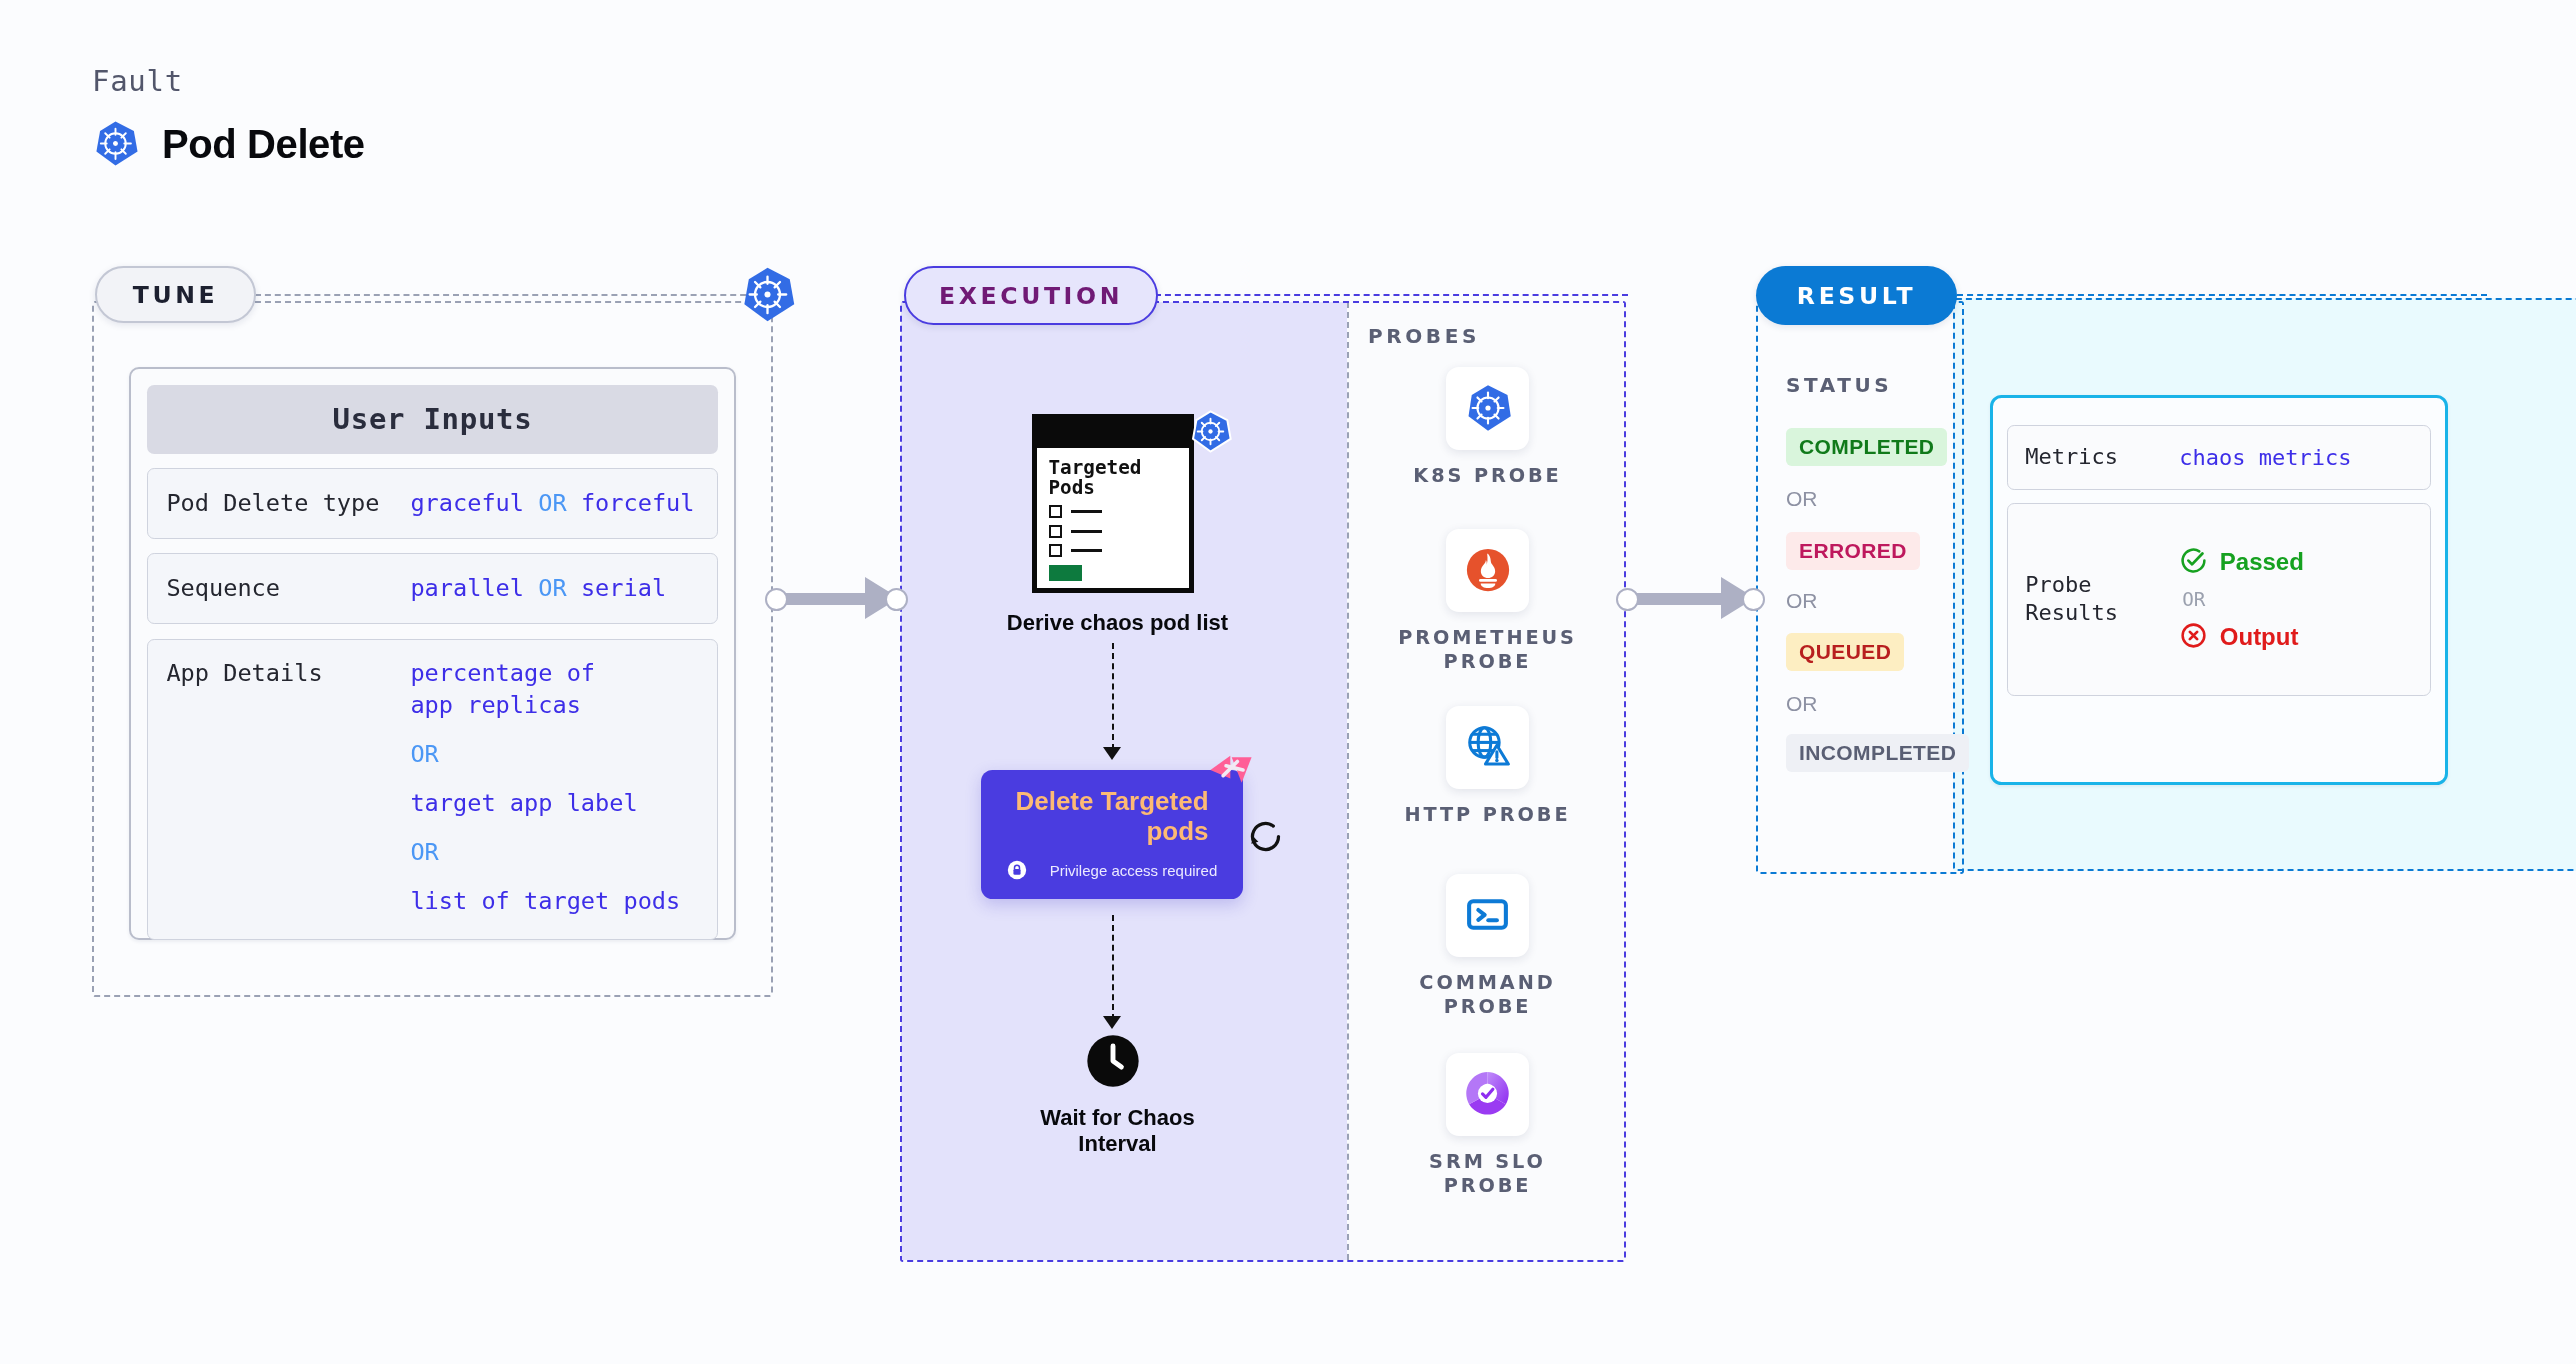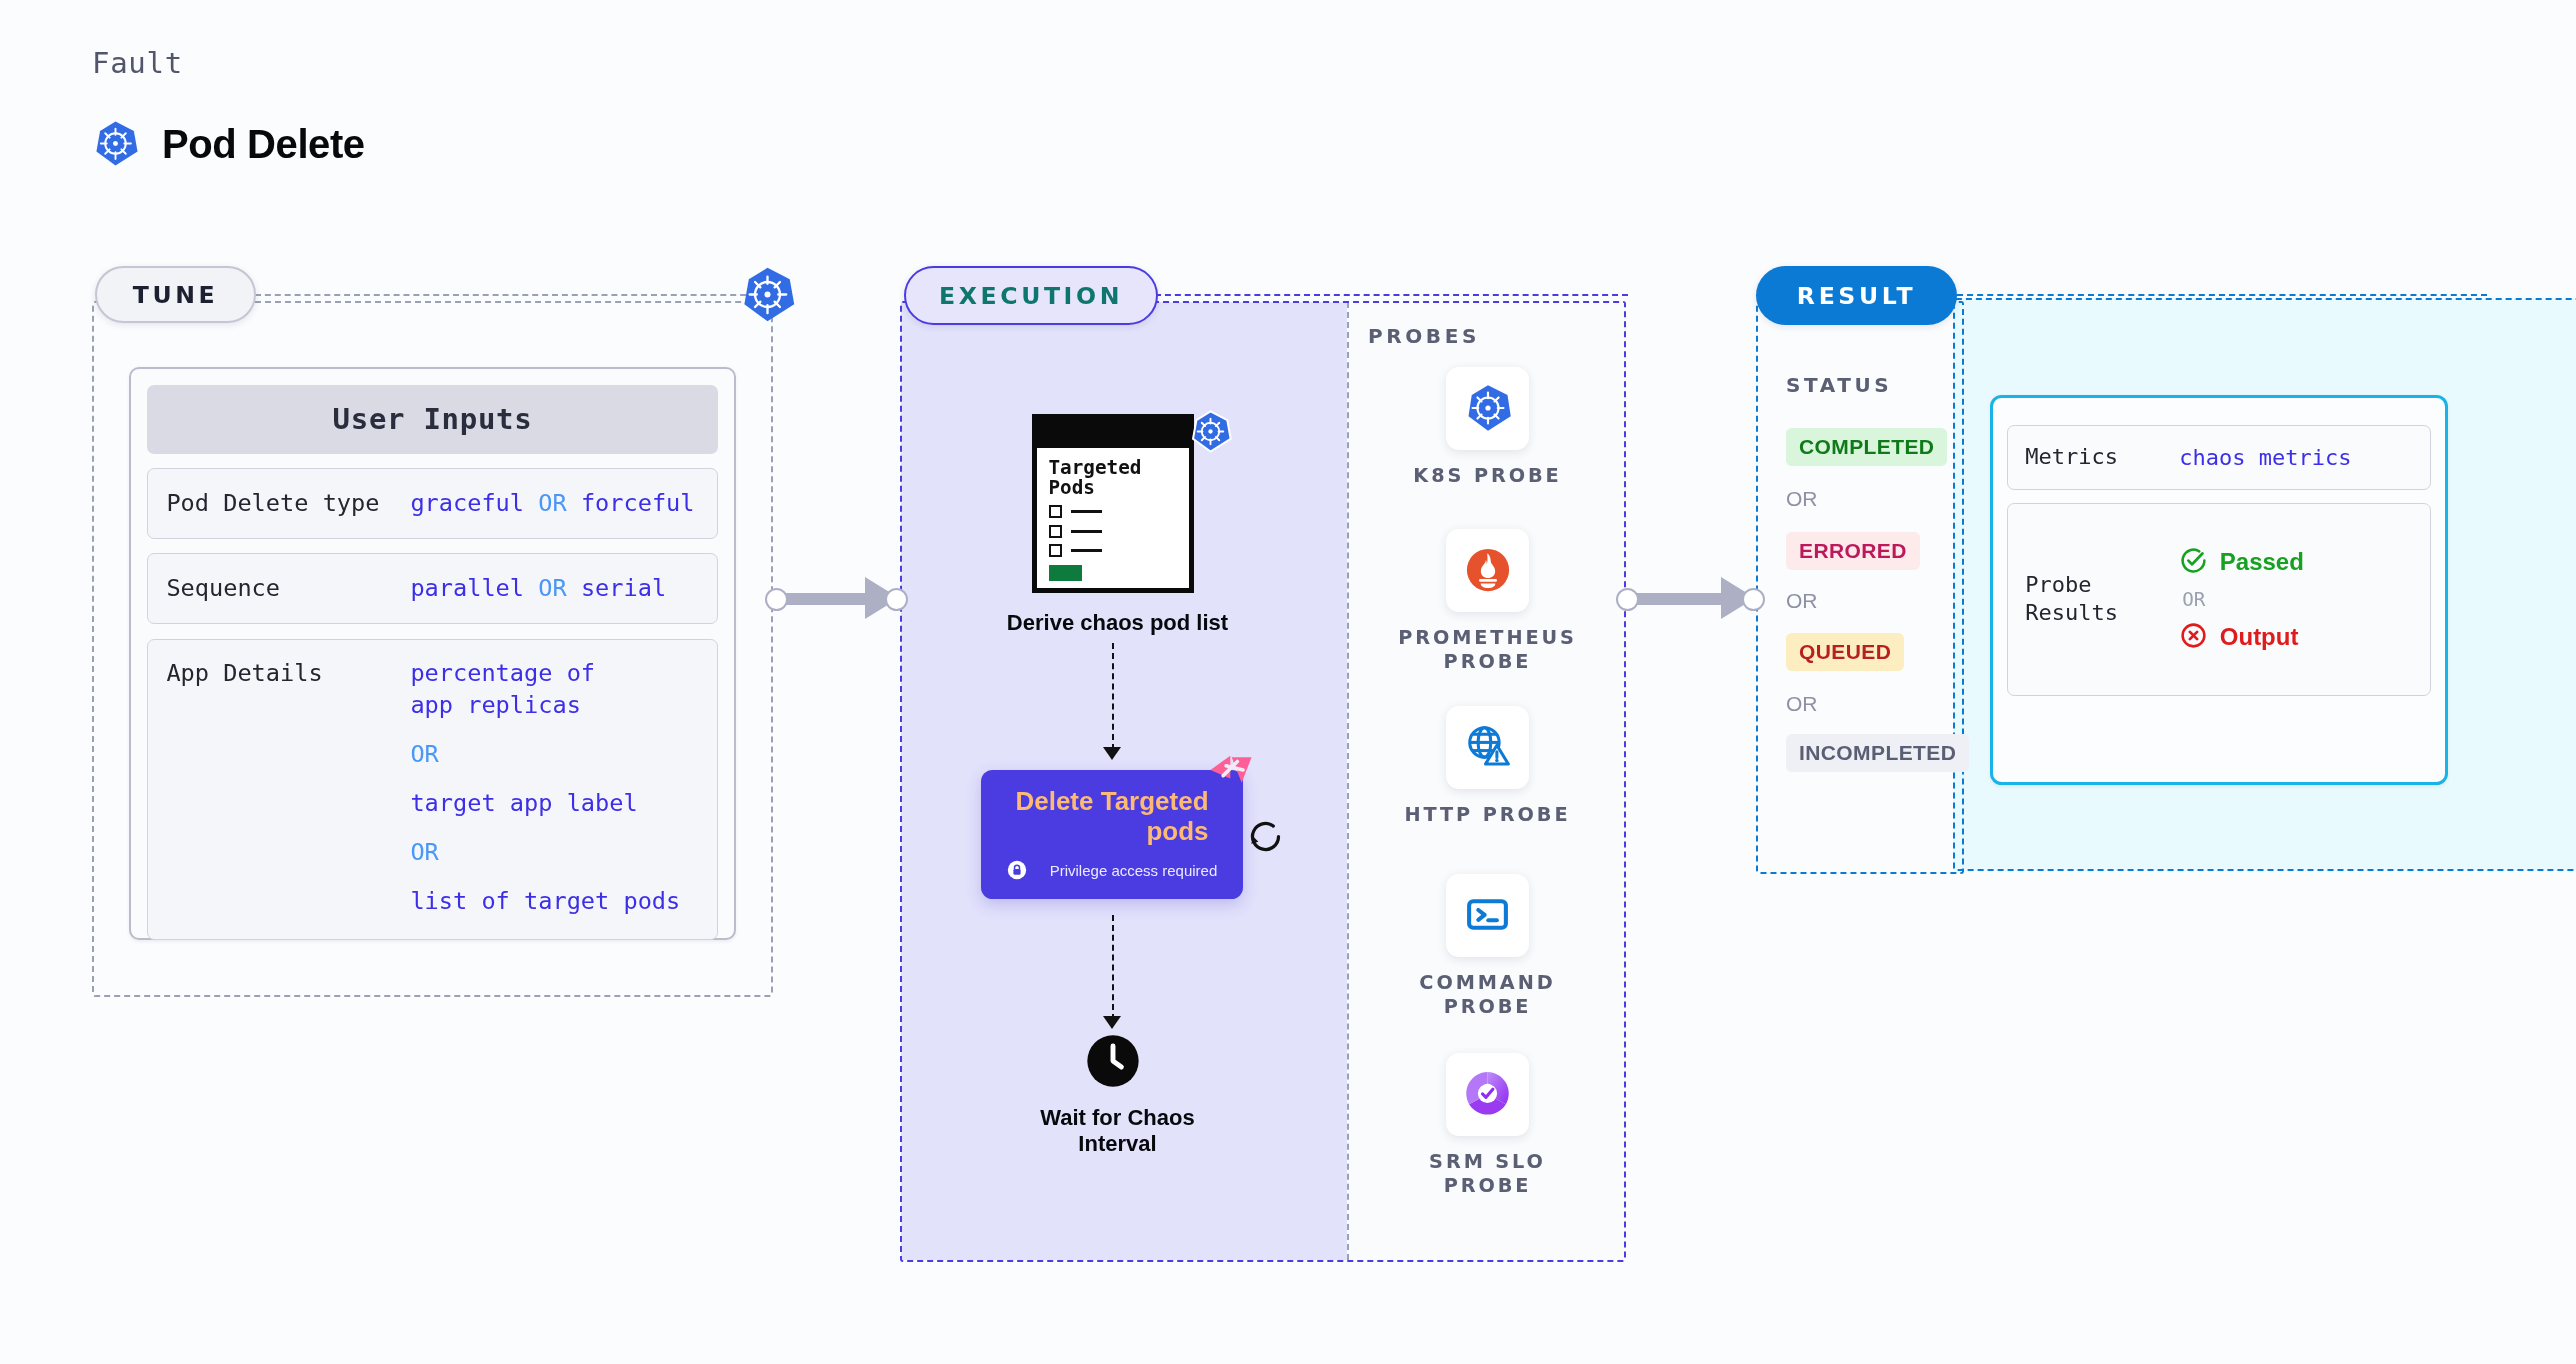--- a/index.html
+++ b/index.html
@@ -6,21 +6,21 @@
   body{
     width:2576px;height:1365px;
     background:#fbfcfe;
     font-family:"Liberation Sans",sans-serif;
     position:relative;overflow:hidden;
   }
   .mono{font-family:"DejaVu Sans Mono","Liberation Mono",monospace;}
 
   
   #fault-label{
-    position:absolute;left:92px;top:46px;
+    position:absolute;left:92px;top:64px;
     font-family:"DejaVu Sans Mono","Liberation Mono",monospace;
     font-size:29px;color:#52566b;letter-spacing:0.7px;
   }
   #fault-title-row{position:absolute;left:92px;top:120px;display:flex;align-items:center;gap:23px;}
   #fault-title{font-size:40px;font-weight:bold;color:#08090d;letter-spacing:-0.4px;}
 
   
   .panel{position:absolute;box-sizing:border-box;}
   .pill{
     position:absolute;box-sizing:border-box;
@@ -62,21 +62,21 @@
   .kv-val{font-size:23.6px;color:#3d2ee8;line-height:1.35;}
   .kv-val .or{color:#4b97f5;}
   .kv-stack{display:flex;flex-direction:column;gap:17px;}
   .kv-stack .or{color:#4b97f5;}
 
   
   #exec-outer{left:900px;top:301px;width:726px;height:961px;
     border:2.9px dashed #4a3ce0;border-radius:2.9px;background:transparent;}
   #exec-fill{left:901px;top:302px;width:446px;height:958px;background:#e3e2fb;}
   #exec-pill{left:904px;top:266px;width:254px;height:59px;
-    background:#e6e5fc;color:#0f766e;border:2.9px solid #4a3ce0;}
+    background:#e6e5fc;color:#701a75;border:2.9px solid #4a3ce0;}
   #exec-dash-right{position:absolute;left:1155px;top:294px;width:473px;height:0;
     border-top:2.9px dashed #4a3ce0;}
   #probes-col{left:1347px;top:302px;width:281px;height:958px;
     border-left:2.1px dashed #9aa1b4;background:#fafbfd;}
   #probes-label{position:absolute;left:1368px;top:324px;font-size:20px;
     font-weight:bold;letter-spacing:3.6px;color:#5a5f74;
     font-family:"DejaVu Sans",sans-serif;}
 
   
   #targeted-pods-card{position:absolute;left:1032px;top:414px;width:162px;height:179px;z-index:4;}

